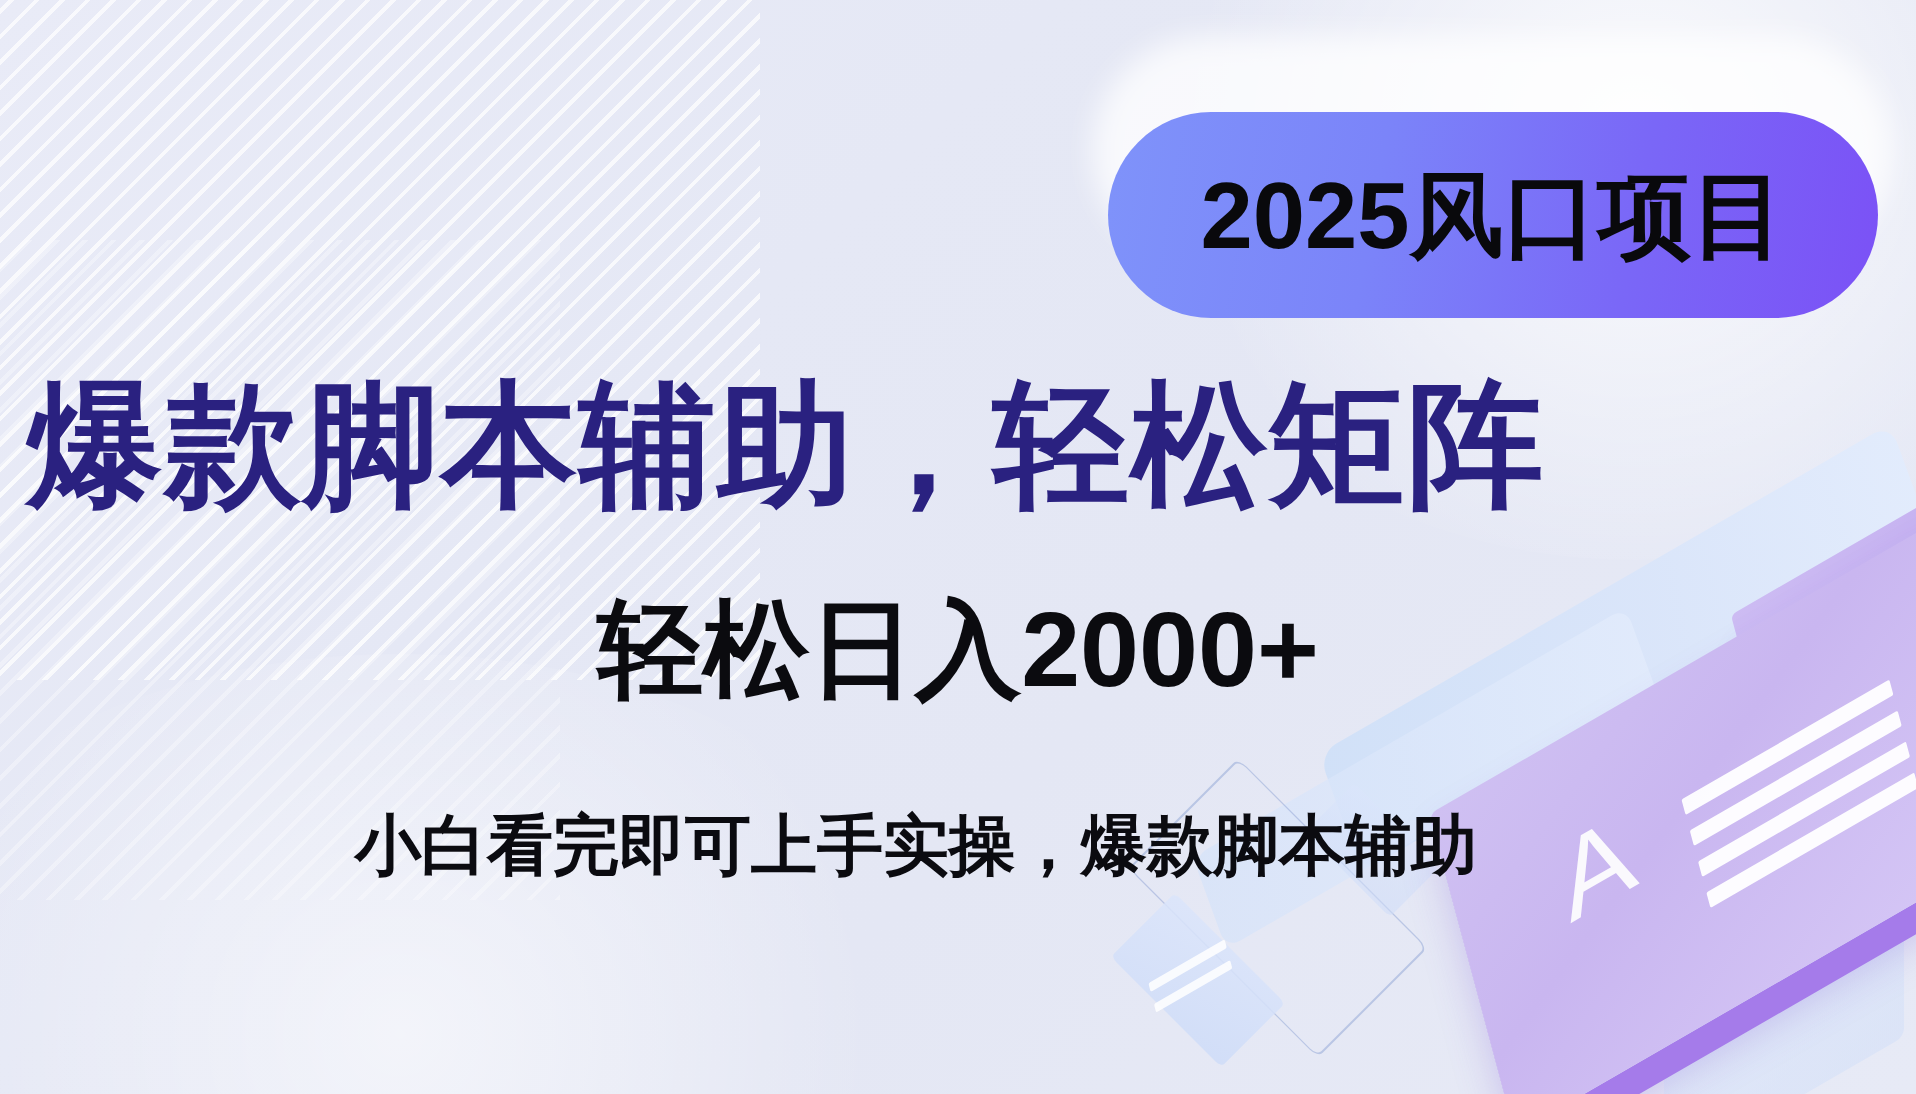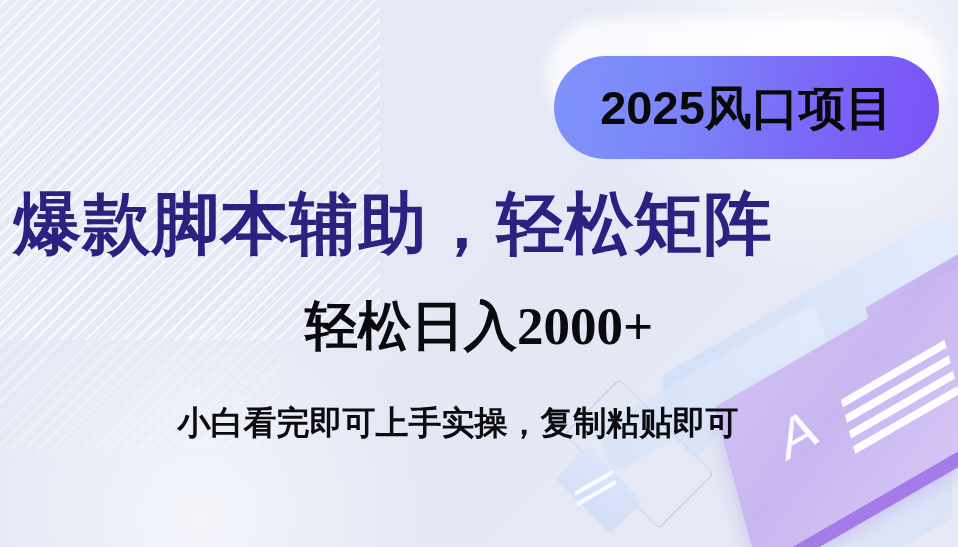--- a/index.html
+++ b/index.html
@@ -293,21 +293,21 @@
     left: 0;
     top: 293px;
     width: 958px;
     text-align: center;
     font-size: 53px;
     font-weight: 700;
     color: #0b0b0f;
     line-height: 66px;
     white-space: nowrap;
     box-sizing: border-box;
-    font-family: Liberation Serif, serif;
+    font-family: Liberation Sans, sans-serif;
   }
   .line4 {
     position: absolute;
     left: 0;
     top: 400px;
     width: 958px;
     text-align: center;
     font-size: 33px;
     font-weight: 700;
     color: #0b0b10;
@@ -357,15 +357,15 @@
   </div>
 
 
   <div class="badge-pill-glow"></div>
   <div class="badge-pill">
     <span class="badge-pill-text">2025风口项目</span>
   </div>
 
   <div class="line2">爆款脚本辅助，轻松矩阵</div>
   <div class="line3">轻松日入2000+</div>
-  <div class="line4">小白看完即可上手实操，复制粘贴即可</div>
+  <div class="line4">小白看完即可上手实操，爆款脚本辅助</div>
 
 </div>
 
 </body></html>

